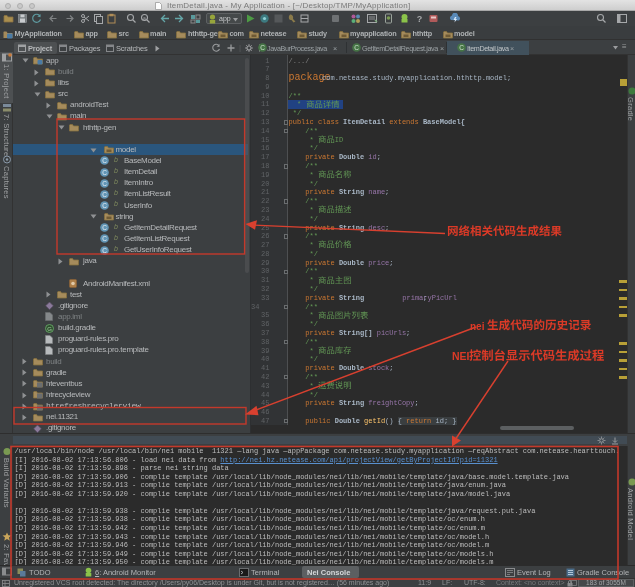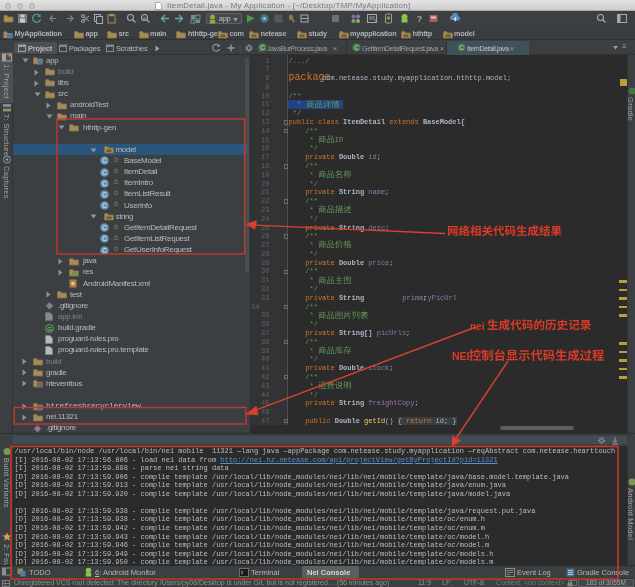--- a/index.html
+++ b/index.html
@@ -440,30 +440,20 @@
         <span class="lbl" style="left:70px">java</span>
       </div>
 <div class="tr" style="left:0;top:189.38px;width:242px;">
         <svg class="abs" style="left:87px;top:1.2px" width="9" height="9">
           <circle cx="4.5" cy="4.5" r="4.3" fill="#6295b5"></circle>
           <text x="4.5" y="7.2" font-size="6.5" fill="#e8eef4" text-anchor="middle" font-family="Liberation Sans">C</text>
         </svg>
         <span class="abs" style="left:101px;top:0.5px;font-size:7px;color:#8a9662;font-style:italic;opacity:0.85">b</span>
         <span class="lbl" style="left:111px">GetUserInfoRequest</span>
       </div>
-<div class="tr" style="left:0;top:211.66px;width:242px;">
-        <svg class="abs" style="left:45px;top:2.4px" width="5" height="7">
-          <path d="M0.5 0.5 L4.5 3.5 L0.5 6.5 Z" fill="#8f9193"></path>
-        </svg>
-        <svg class="abs" style="left:56px;top:1.2px" width="10" height="9">
-          <path d="M0.5 2 L0.5 8 L9.5 8 L9.5 3 L4.5 3 L3.5 1.5 L1 1.5 Z" fill="#a58b5c" stroke="#86713f" stroke-width="0.8"></path>
-          <rect x="3" y="4" width="6" height="4" fill="#7a8e55"></rect>
-        </svg>
-        <span class="lbl" style="left:70px">res</span>
-      </div>
 <div class="tr" style="left:0;top:222.80px;width:242px;">
         <svg class="abs" style="left:56px;top:1.2px" width="8" height="9">
           <rect x="0.5" y="0.5" width="7" height="8" rx="1" fill="#ad7e48" stroke="#8a6236" stroke-width="0.7"></rect>
           <circle cx="4" cy="4.5" r="1.8" fill="#e0c9a8"></circle>
         </svg>
         <span class="lbl" style="left:70px">AndroidManifest.xml</span>
       </div>
 <div class="tr" style="left:0;top:233.94px;width:242px;">
         <svg class="abs" style="left:33px;top:2.4px" width="5" height="7">
           <path d="M0.5 0.5 L4.5 3.5 L0.5 6.5 Z" fill="#8f9193"></path>
@@ -524,20 +514,30 @@
       </div>
 <div class="tr" style="left:0;top:323.06px;width:242px;">
         <svg class="abs" style="left:9px;top:2.4px" width="5" height="7">
           <path d="M0.5 0.5 L4.5 3.5 L0.5 6.5 Z" fill="#8f9193"></path>
         </svg>
         <svg class="abs" style="left:20px;top:1.2px" width="10" height="9">
           <path d="M0.5 2 L0.5 8 L9.5 8 L9.5 3 L4.5 3 L3.5 1.5 L1 1.5 Z" fill="#a58b5c" stroke="#86713f" stroke-width="0.8"></path>
           <rect x="4" y="3.5" width="5.5" height="5" fill="#6a6d6f"></rect>
         </svg>
         <span class="lbl" style="left:33px">hteventbus</span>
+      </div>
+<div class="tr" style="left:0;top:334.20px;width:242px;">
+        <svg class="abs" style="left:9px;top:2.4px" width="5" height="7">
+          <path d="M0.5 0.5 L4.5 3.5 L0.5 6.5 Z" fill="#8f9193"></path>
+        </svg>
+        <svg class="abs" style="left:20px;top:1.2px" width="10" height="9">
+          <path d="M0.5 2 L0.5 8 L9.5 8 L9.5 3 L4.5 3 L3.5 1.5 L1 1.5 Z" fill="#a58b5c" stroke="#86713f" stroke-width="0.8"></path>
+          <rect x="4" y="3.5" width="5.5" height="5" fill="#6a6d6f"></rect>
+        </svg>
+        <span class="lbl" style="left:33px">htrecycleview</span>
       </div>
 <div class="tr" style="left:0;top:345.34px;width:242px;font-family:Liberation Mono, monospace;">
         <svg class="abs" style="left:9px;top:2.4px" width="5" height="7">
           <path d="M0.5 0.5 L4.5 3.5 L0.5 6.5 Z" fill="#8f9193"></path>
         </svg>
         <svg class="abs" style="left:20px;top:1.2px" width="10" height="9">
           <path d="M0.5 2 L0.5 8 L9.5 8 L9.5 3 L4.5 3 L3.5 1.5 L1 1.5 Z" fill="#a58b5c" stroke="#86713f" stroke-width="0.8"></path>
           <rect x="4" y="3.5" width="5.5" height="5" fill="#6a6d6f"></rect>
         </svg>
         <span class="lbl" style="left:33px">htrefreshrecyclerview</span>

